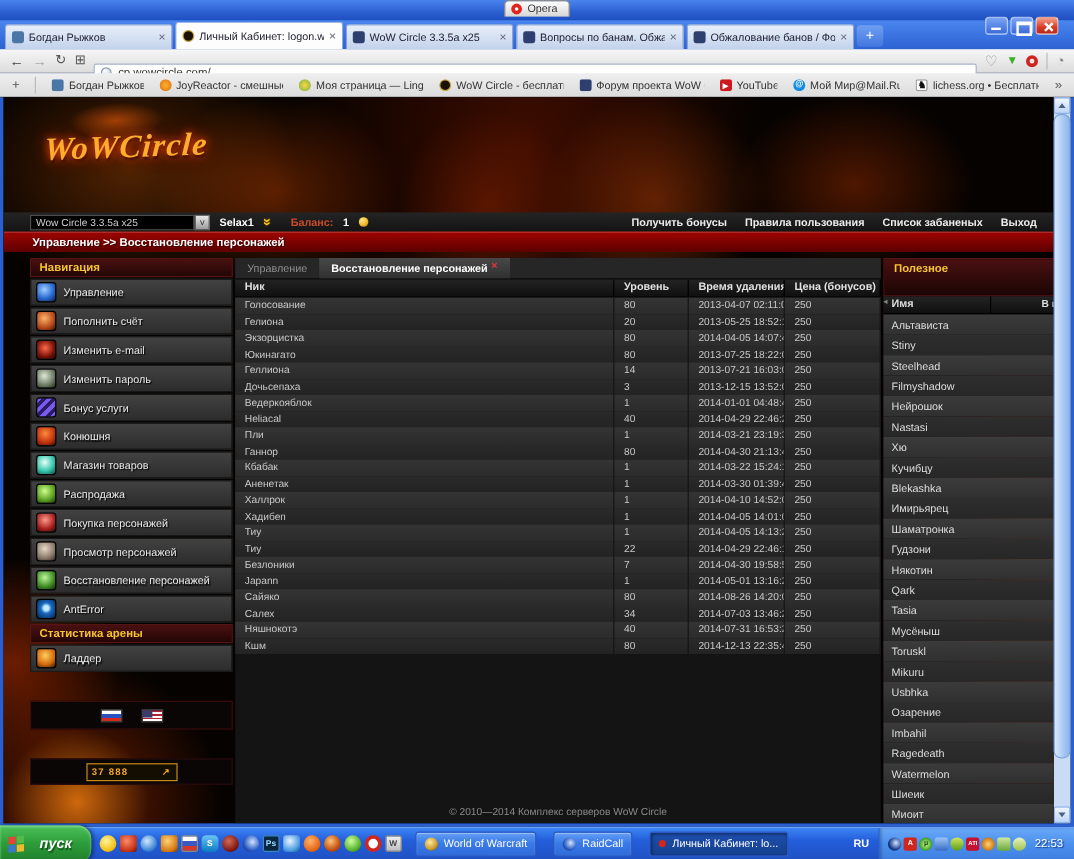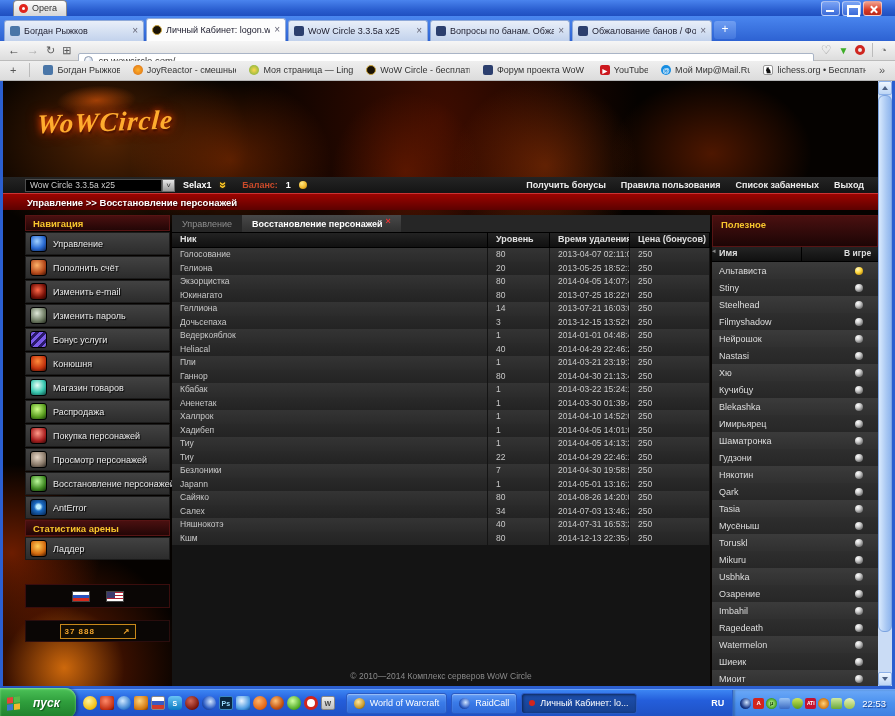--- a/index.html
+++ b/index.html
@@ -1,21 +1,21 @@
 <!DOCTYPE html>
 <html><head>
 <meta charset="utf-8">
 <style>
   * { margin:0; padding:0; box-sizing:border-box; }
   html,body { width:895px; height:716px; overflow:hidden; font-family:"Liberation Sans", sans-serif; }
   .screen { width:895px; height:716px; display:flex; flex-direction:column; background:#000; }
 
   
   .browser { height:689px; display:flex; flex-direction:column; background:#2f63d4; }
-  .titlebar { height:17px; background:linear-gradient(#4a84ee,#2b5fd0 60%,#1f4fc0); display:flex; align-items:center; padding:0 13px; }
+  .titlebar { height:17px; background:linear-gradient(#4a84ee,#2b5fd0 60%,#1f4fc0); display:flex; align-items:center; padding:0 13px;flex-direction:column; }
   .opera-btn { display:flex; align-items:center; gap:4px; background:linear-gradient(#fefefe,#d6d6d6); border:1px solid #8a8a8a; border-bottom:none; border-radius:4px 4px 0 0; padding:1px 9px 2px 5px; font-size:9px; color:#333; height:16px; }
   .opera-o { width:9px; height:9px; border-radius:50%; border:3px solid #e1251c; background:#fff; }
   .win-controls { margin-left:auto; display:flex; gap:2px; align-self:center; }
   .wc { width:19px; height:15px; border-radius:3px; border:1px solid rgba(255,255,255,.55); position:relative; }
   .wc.min,.wc.max { background:linear-gradient(#7ba4f5,#3a6ad8); }
   .wc.close { background:linear-gradient(#f2a08c,#d93a24 60%,#b8281a); }
   .wc.min::after { content:""; position:absolute; left:4px; bottom:3px; width:8px; height:2px; background:#fff; }
   .wc.max::after { content:""; position:absolute; left:4px; top:3px; width:9px; height:7px; border:2px solid #fff; border-top-width:3px; }
   .wc.close::before,.wc.close::after { content:""; position:absolute; left:9px; top:3px; width:2px; height:9px; background:#fff; }
   .wc.close::before { transform:rotate(45deg);} .wc.close::after { transform:rotate(-45deg);}
@@ -93,21 +93,21 @@
   .bal-value { color:#fff; font-size:9px; font-weight:bold; }
   .coin { width:8px; height:8px; border-radius:50%; background:radial-gradient(circle at 35% 30%,#ffe98a,#f2b92c 55%,#9c6d0c); }
   .acc-links { margin-left:auto; display:flex; gap:15px; }
   .acc-link { color:#ececec; font-size:9px; font-weight:bold; white-space:nowrap; }
 
   .breadcrumb { height:17px; background:linear-gradient(#9c0400,#5c0100); border-top:1px solid #c33; display:flex; align-items:center; padding-left:24px; color:#fff; font-weight:bold; font-size:9.5px; text-shadow:1px 1px 1px #300; }
 
   .content-row { height:476px; display:flex; padding:5px 0 0 22px; gap:2px; }
 
   
-  .nav-col { width:145px; flex:0 0 auto; }
+  .nav-col { width:169px; flex:0 0 auto; }
   .panel-header { background:linear-gradient(#4a1010,#230606); border:1px solid #571414; color:#f7c52d; font-weight:bold; font-size:9.5px; padding:2px 7px; height:16px; }
   .nav-item { height:23px; margin-top:1px; background:linear-gradient(#424242,#2c2c2c); border:1px solid #1b1b1b; display:flex; align-items:center; gap:6px; padding:0 4px; }
   .nav-label { color:#eaeaea; font-size:9px; text-shadow:1px 1px 1px #000; white-space:nowrap; }
   .nav-ico { width:17px; height:17px; border-radius:3px; border:1px solid #000; flex:0 0 auto; }
   .nav-ico[data-icon="manage"] { background:radial-gradient(circle at 40% 35%,#9fd0ff,#2b6cd4 55%,#0a1e4a); }
   .nav-ico[data-icon="refill"] { background:radial-gradient(circle at 40% 35%,#ffb36a,#b5491b 60%,#3a0f02); }
   .nav-ico[data-icon="email"] { background:radial-gradient(circle at 45% 40%,#ff6a4a,#7a1208 60%,#200300); }
   .nav-ico[data-icon="password"] { background:radial-gradient(circle at 40% 35%,#dfe8d8,#6d7a62 60%,#20261a); }
   .nav-ico[data-icon="bonus"] { background:repeating-linear-gradient(135deg,#7a5ae8 0 3px,#2a1a6a 3px 6px); }
   .nav-ico[data-icon="stable"] { background:radial-gradient(circle at 45% 35%,#ff8a3a,#c2330e 60%,#3d0a00); }
@@ -117,21 +117,21 @@
   .nav-ico[data-icon="view-chars"] { background:radial-gradient(circle at 42% 35%,#e8d8c8,#8a7a6a 60%,#2c2620); }
   .nav-ico[data-icon="restore-chars"] { background:radial-gradient(circle at 42% 35%,#baf79a,#3f8a22 60%,#0f2a08); }
   .nav-ico[data-icon="anterror"] { background:radial-gradient(circle at 50% 45%,#bfefff 18%,#1a6ac2 40%,#06224a); }
   .nav-ico[data-icon="vote"] { background:radial-gradient(circle at 45% 35%,#6a5a7a,#241a32 70%,#0a0510); position:relative; }
   .nav-ico[data-icon="ladder"] { background:radial-gradient(circle at 45% 35%,#ffcf5a,#d2690e 60%,#3a1400); }
   .flags-box { margin-top:24px; height:24px; background:#0a0605; border:1px solid #3a0d0d; display:flex; align-items:center; justify-content:center; gap:16px; }
   .flag { width:18px; height:11px; border:1px solid #444; }
   .flag.ru { background:linear-gradient(#fff 33%, #2a52be 33% 66%, #d52b1e 66%); }
   .flag.us { background:linear-gradient(#b22234 0 1.5px,#fff 1.5px 3px,#b22234 3px 4.5px,#fff 4.5px 6px,#b22234 6px 7.5px,#fff 7.5px 9px,#b22234 9px); position:relative; }
   .flag.us::after { content:""; position:absolute; left:0; top:0; width:8px; height:6px; background:#3c3b6e; }
-  .counter-box { margin-top:12px; height:22px; display:flex; align-items:center; justify-content:center; background:#0a0605; border:1px solid #2a0d0d; }
+  .counter-box { margin-top:24px; height:22px; display:flex; align-items:center; justify-content:center; background:#0a0605; border:1px solid #2a0d0d; }
   .counter { width:76px; height:15px; background:#140e02; border:1px solid #c8881a; display:flex; align-items:center; justify-content:space-between; padding:0 4px; color:#f2a52c; font-size:8px; font-weight:bold; letter-spacing:1px; }
 
   
   .main-col { width:538px; flex:0 0 auto; background:#141414; position:relative; display:flex; flex-direction:column; }
   .ctabs { height:18px; background:#262626; display:flex; align-items:stretch; border-bottom:1px solid #000; }
   .ctab { display:flex; align-items:center; gap:3px; padding:0 10px; font-size:9px; color:#8f8f8f; }
   .ctab[data-active="true"] { background:linear-gradient(#484848,#303030); color:#fff; font-weight:bold; }
   .ctab .cx { display:none; color:#e33; font-weight:bold; font-size:9px; margin-top:-5px; }
   .ctab[data-closable="true"] .cx { display:inline; }
   .tbl-head { height:15px; display:flex; background:linear-gradient(#232323,#101010); border-bottom:1px solid #000; }
@@ -175,21 +175,21 @@
   .ql[data-icon="skype-icon"] { background:linear-gradient(#6ac4f5,#0a7ac2); border-radius:4px; }
   .ql[data-icon="orb-icon"] { background:radial-gradient(circle at 40% 35%,#d26a5a,#7a1208 70%,#2a0300); border-radius:50%; }
   .ql[data-icon="moon-icon"] { background:radial-gradient(circle at 60% 40%,#cfe4ff,#2a5ac2 60%,#0a1a4a); border-radius:50%; }
   .ql[data-icon="photoshop-icon"] { background:#0a2740; border:1px solid #3a88c2; color:#9adcff; }
   .ql[data-icon="media-icon"] { background:radial-gradient(circle at 40% 35%,#eaf4ff,#4a9ae2 65%,#0a4a8a); }
   .ql[data-icon="opera-orange-icon"] { background:radial-gradient(circle at 40% 35%,#ffb36a,#e2600e 70%,#7a2a00); border-radius:50%; }
   .ql[data-icon="firefox-icon"] { background:radial-gradient(circle at 40% 35%,#ffc27a,#c2520e 60%,#4a2a7a); border-radius:50%; }
   .ql[data-icon="utorrent-icon"] { background:radial-gradient(circle at 40% 35%,#cfffa0,#4aa822 70%,#1a4a0a); border-radius:50%; }
   .ql[data-icon="opera-icon"] { background:#fff; border-radius:50%; border:3px solid #d2251c; }
   .ql[data-icon="word-icon"] { background:linear-gradient(#f0f0f0,#bfbfbf); border:1px solid #888; color:#444; }
-  .tasks { display:flex; gap:4px; padding:0 4px; flex:1; min-width:0; }
+  .tasks { display:flex; gap:14px; padding:0 4px; flex:1; min-width:0; }
   .task { height:21px; border-radius:3px; background:linear-gradient(#639df5,#3a7be8 45%,#2f6ad8); box-shadow:inset 0 1px 1px #9cc0f8; border:1px solid #2a5ac2; display:flex; align-items:center; gap:5px; padding:0 7px; color:#fff; font-size:9px; white-space:nowrap; overflow:hidden; }
   .task[data-active="true"] { background:linear-gradient(#1d4fae,#16408f); box-shadow:inset 1px 1px 3px rgba(0,0,0,.5); }
   .task-ico { width:11px; height:11px; border-radius:50%; flex:0 0 auto; }
   .task-ico[data-icon="wow-icon"] { background:radial-gradient(circle at 40% 35%,#ffe9a0,#c89a2c 60%,#4a3205); }
   .task-ico[data-icon="raidcall-icon"] { background:radial-gradient(circle at 60% 40%,#cfe4ff,#2a5ac2 60%,#0a1a4a); }
   .task-ico[data-icon="opera-icon"] { background:#fff; border:3px solid #d2251c; width:6px; height:6px; }
   .lang-ind { color:#fff; font-weight:bold; font-size:9px; padding:0 8px; }
   .tray { height:27px; margin-left:auto; background:linear-gradient(#6aa8f7,#4a90ee 50%,#3f7fe0); border-left:1px solid #2c62c9; box-shadow:inset 2px 0 2px rgba(0,0,0,.2); display:flex; align-items:center; gap:2px; padding:0 9px 0 7px; }
   .tray-ico { width:11px; height:11px; border-radius:2px; display:flex; align-items:center; justify-content:center; font-size:6px; font-weight:bold; color:#fff; }
   .tray-ico[data-icon="raidcall-tray-icon"] { background:radial-gradient(circle at 60% 40%,#cfe4ff,#1a3a8a 60%,#060f2a); border-radius:50%; }

